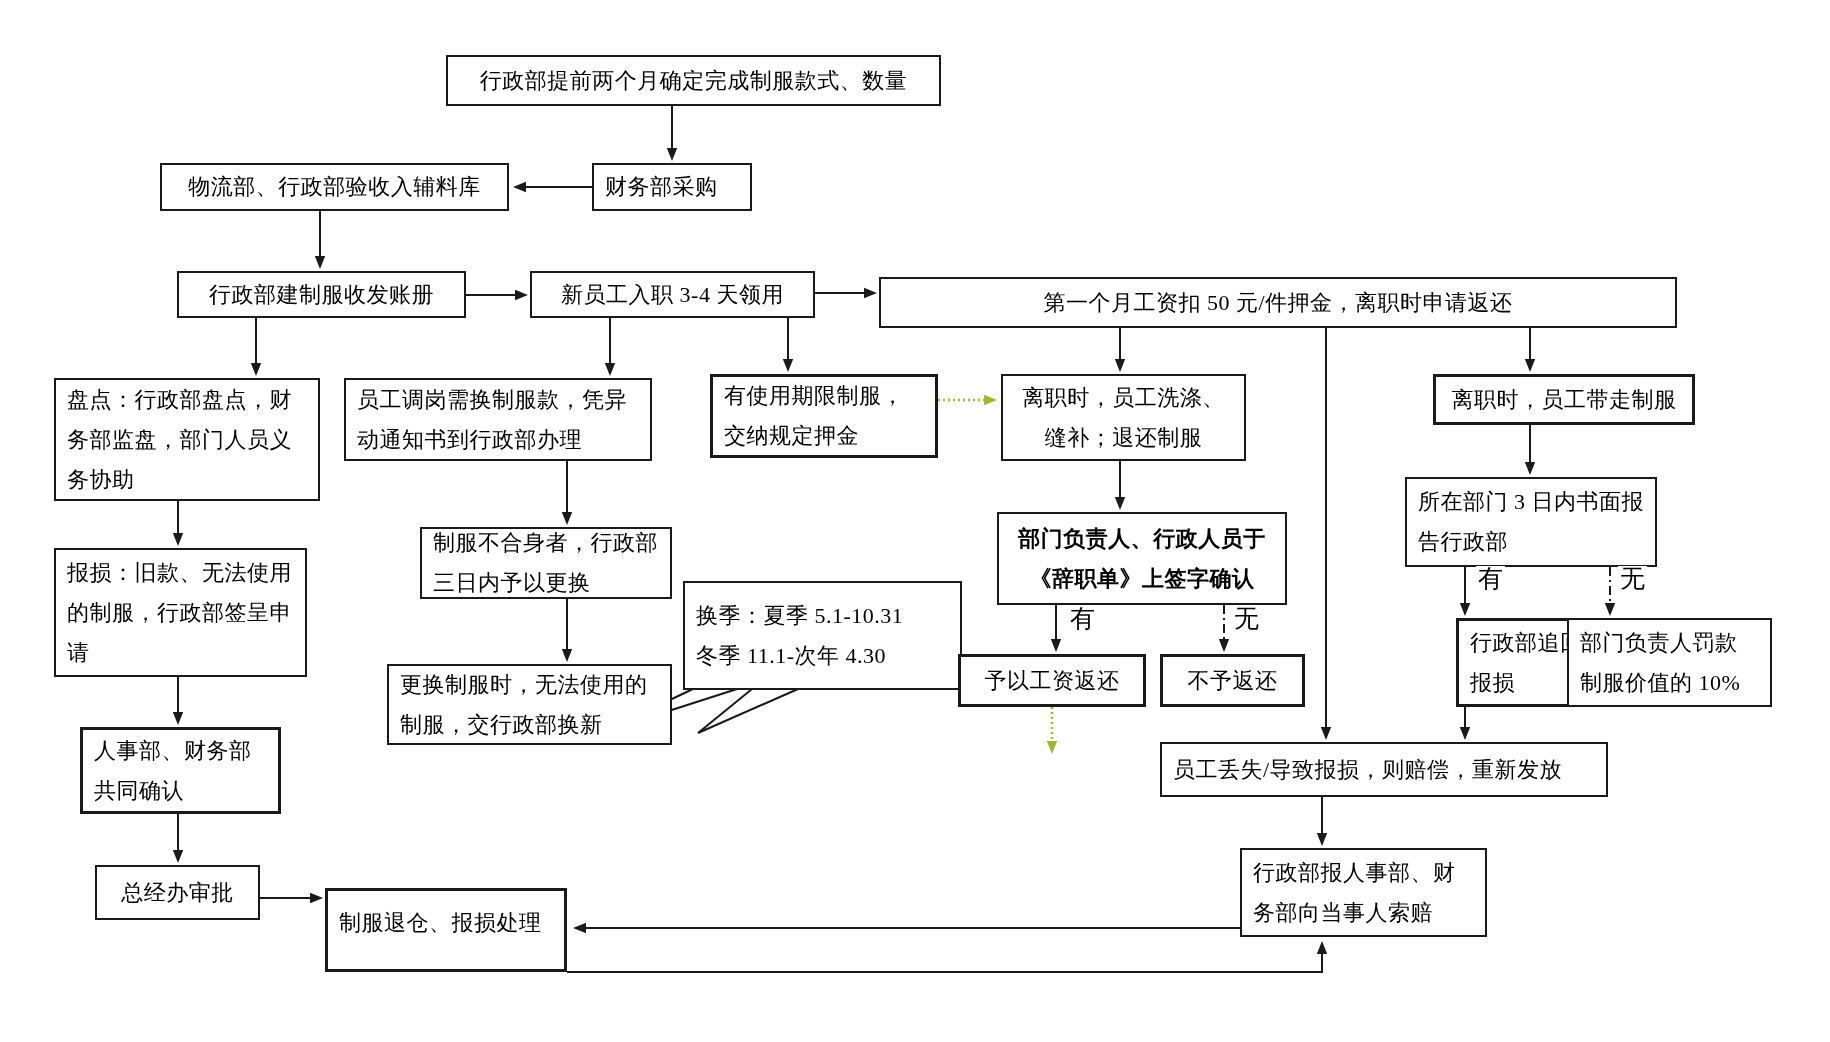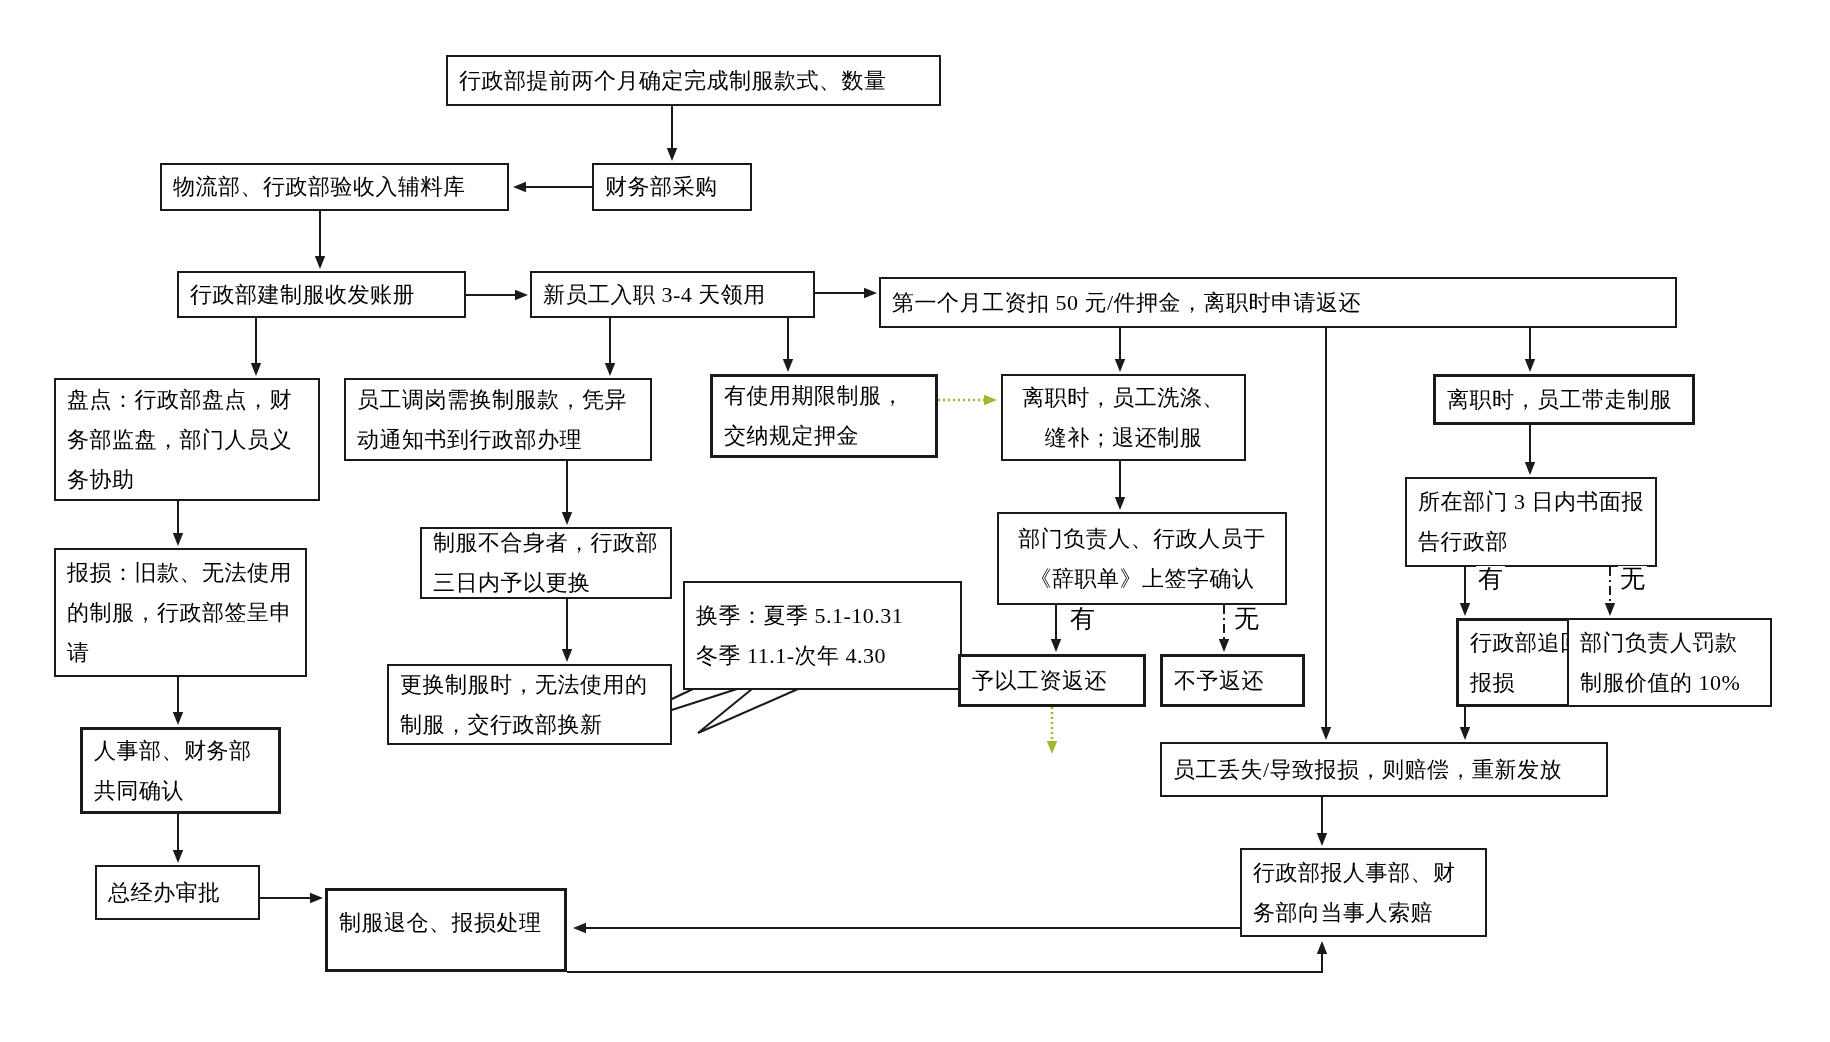--- a/index.html
+++ b/index.html
@@ -19,21 +19,21 @@
     border:2px solid #1a1a1a;
     display:flex;
     align-items:center;
     font-size:22px;
     line-height:40px;
     padding:2px 11px;
     white-space:pre-line;
     letter-spacing:0.5px;
   }
   .node.thick{border-width:3px;}
-  .node.center{justify-content:flex-start;text-align:center;}
+  .node.center{justify-content:center;text-align:center;}
   .node.top{align-items:flex-start;padding-top:12px;}
   .edge-label{
     position:absolute;
     font-size:25px;
     line-height:26px;
     background:#ffffff;
     padding:0 2px;
   }
 </style>
 </head>
@@ -108,21 +108,21 @@
     <div class="node center" style="left: 177px; top: 271px; width: 289px; height: 47px;"><span>行政部建制服收发账册</span></div>
     <div class="node center" style="left: 530px; top: 271px; width: 285px; height: 47px;"><span>新员工入职 3-4 天领用</span></div>
     <div class="node center" style="left: 879px; top: 277px; width: 798px; height: 51px;"><span>第一个月工资扣 50 元/件押金，离职时申请返还</span></div>
     <div class="node" style="left: 54px; top: 378px; width: 266px; height: 123px;"><span>盘点：行政部盘点，财务部监盘，部门人员义务协助</span></div>
     <div class="node" style="left: 344px; top: 378px; width: 308px; height: 83px;"><span>员工调岗需换制服款，凭异动通知书到行政部办理</span></div>
     <div class="node thick" style="left: 710px; top: 374px; width: 228px; height: 84px;"><span>有使用期限制服，交纳规定押金</span></div>
     <div class="node" style="left: 1001px; top: 374px; width: 245px; height: 87px; text-align: center;"><span>离职时，员工洗涤、缝补；退还制服</span></div>
     <div class="node thick center" style="left: 1433px; top: 374px; width: 262px; height: 51px;"><span>离职时，员工带走制服</span></div>
     <div class="node" style="left: 420px; top: 527px; width: 252px; height: 72px; justify-content: center;"><span>制服不合身者，行政部三日内予以更换</span></div>
     <div class="node" style="left: 54px; top: 548px; width: 253px; height: 129px;"><span>报损：旧款、无法使用的制服，行政部签呈申请</span></div>
-    <div class="node center" style="left: 997px; top: 512px; width: 290px; height: 93px;"><span>部门负责人、行政人员于《辞职单》上签字确认</span></div>
+    <div class="node center" style="left: 997px; top: 512px; width: 290px; height: 93px; font-weight: bold;"><span>部门负责人、行政人员于《辞职单》上签字确认</span></div>
     <div class="node" style="left: 1405px; top: 477px; width: 252px; height: 90px;"><span>所在部门 3 日内书面报告行政部</span></div>
     <div class="node" style="left: 683px; top: 581px; width: 279px; height: 109px;"><span>换季：夏季 5.1-10.31
 冬季 11.1-次年 4.30</span></div>
     <div class="node" style="left: 387px; top: 664px; width: 285px; height: 81px;"><span>更换制服时，无法使用的制服，交行政部换新</span></div>
     <div class="node thick center" style="left: 958px; top: 654px; width: 188px; height: 53px;"><span>予以工资返还</span></div>
     <div class="node thick center" style="left: 1160px; top: 654px; width: 145px; height: 53px;"><span>不予返还</span></div>
     <div class="node thick" style="left: 1456px; top: 618px; width: 167px; height: 89px;"><span>行政部追回/报损</span></div>
     <div class="node" style="left: 1567px; top: 618px; width: 205px; height: 89px;"><span>部门负责人罚款制服价值的 10%</span></div>
     <div class="node thick" style="left: 80px; top: 727px; width: 201px; height: 87px;"><span>人事部、财务部共同确认</span></div>
     <div class="node" style="left: 1160px; top: 742px; width: 448px; height: 55px;"><span>员工丢失/导致报损，则赔偿，重新发放</span></div>

